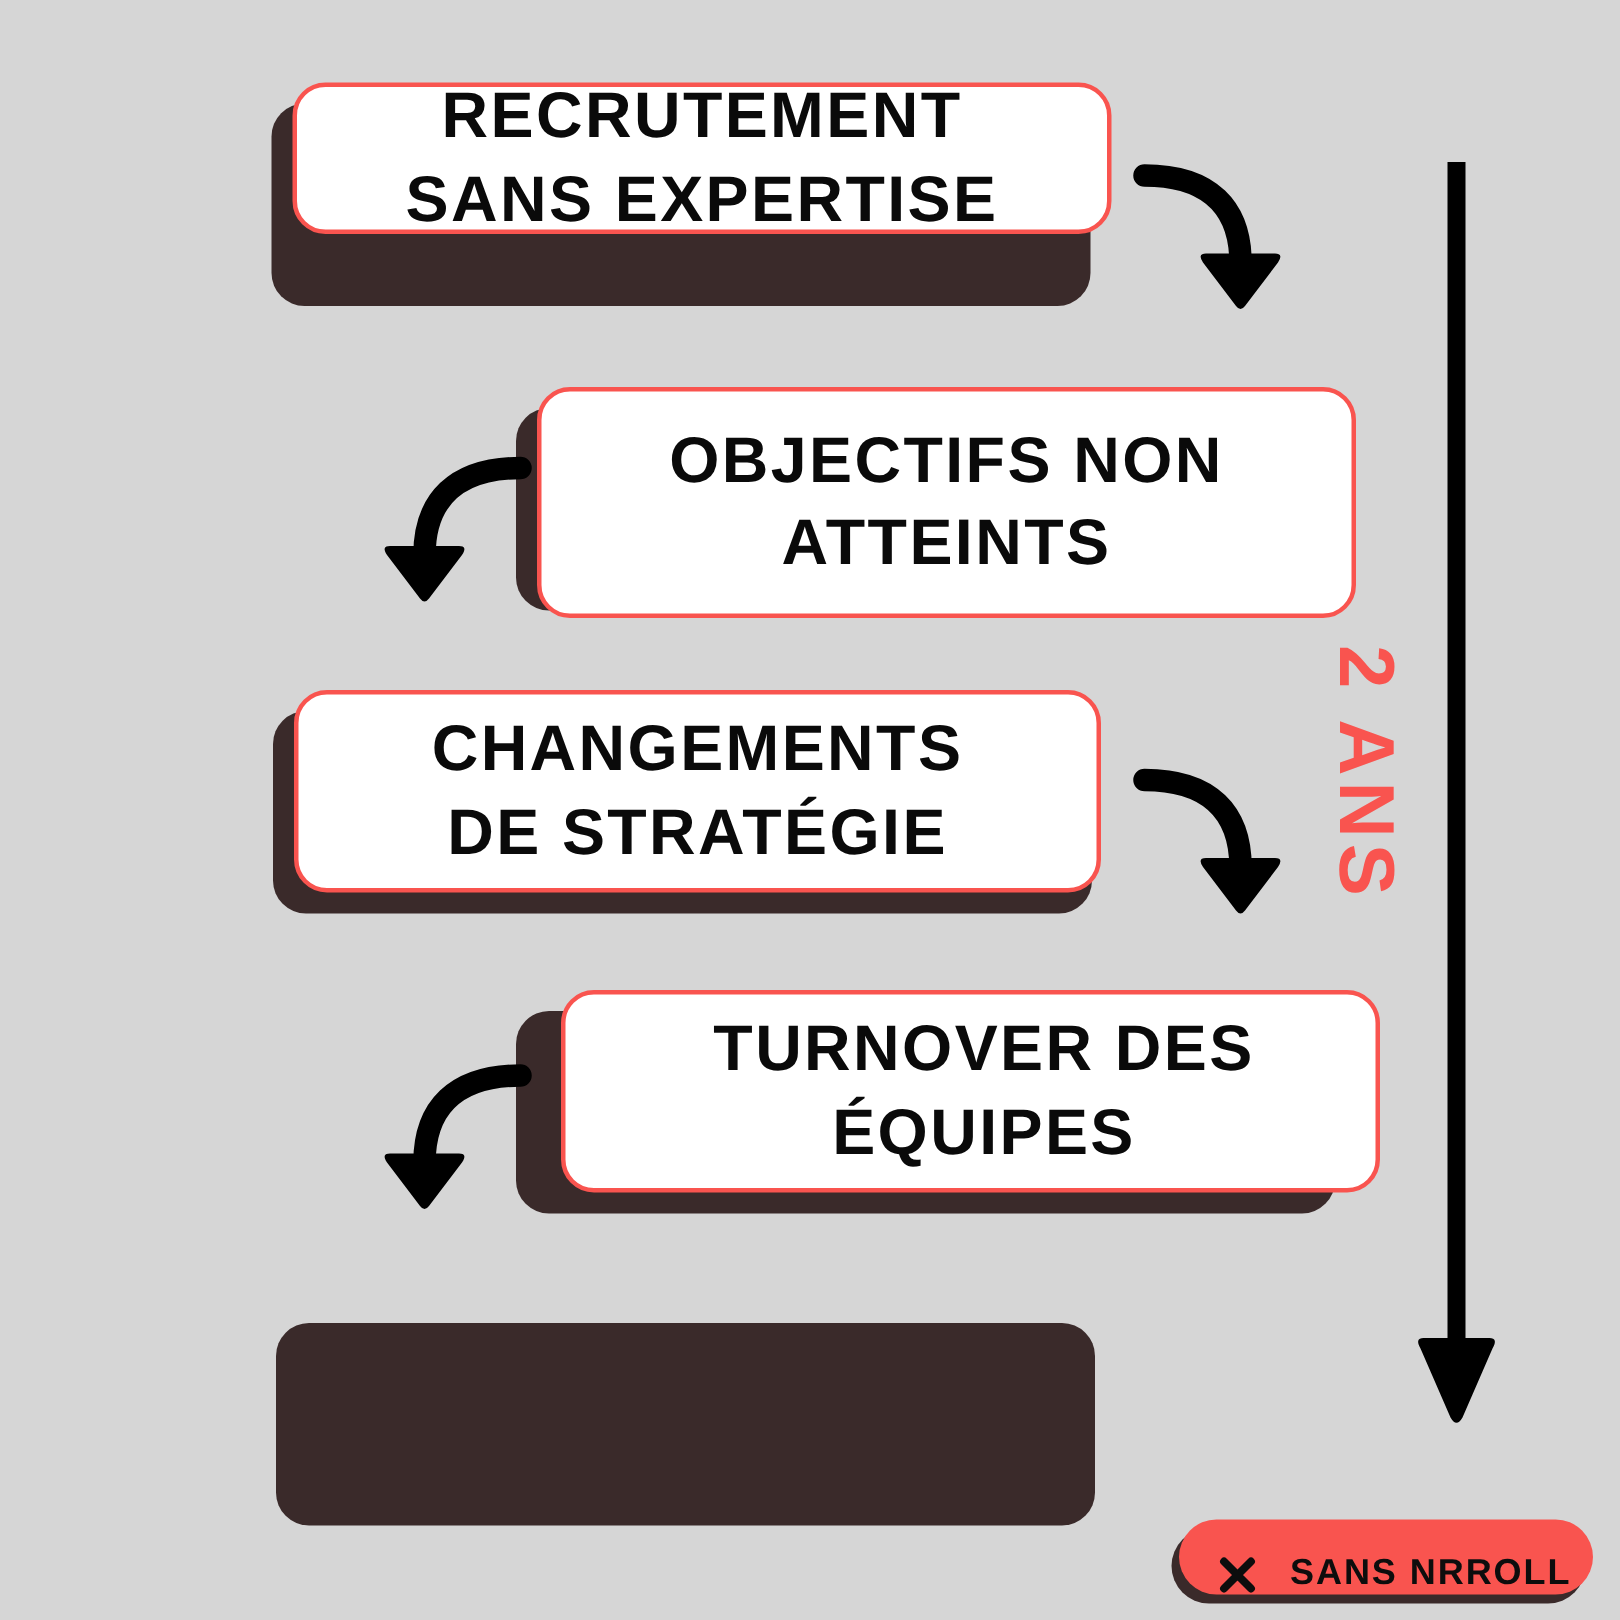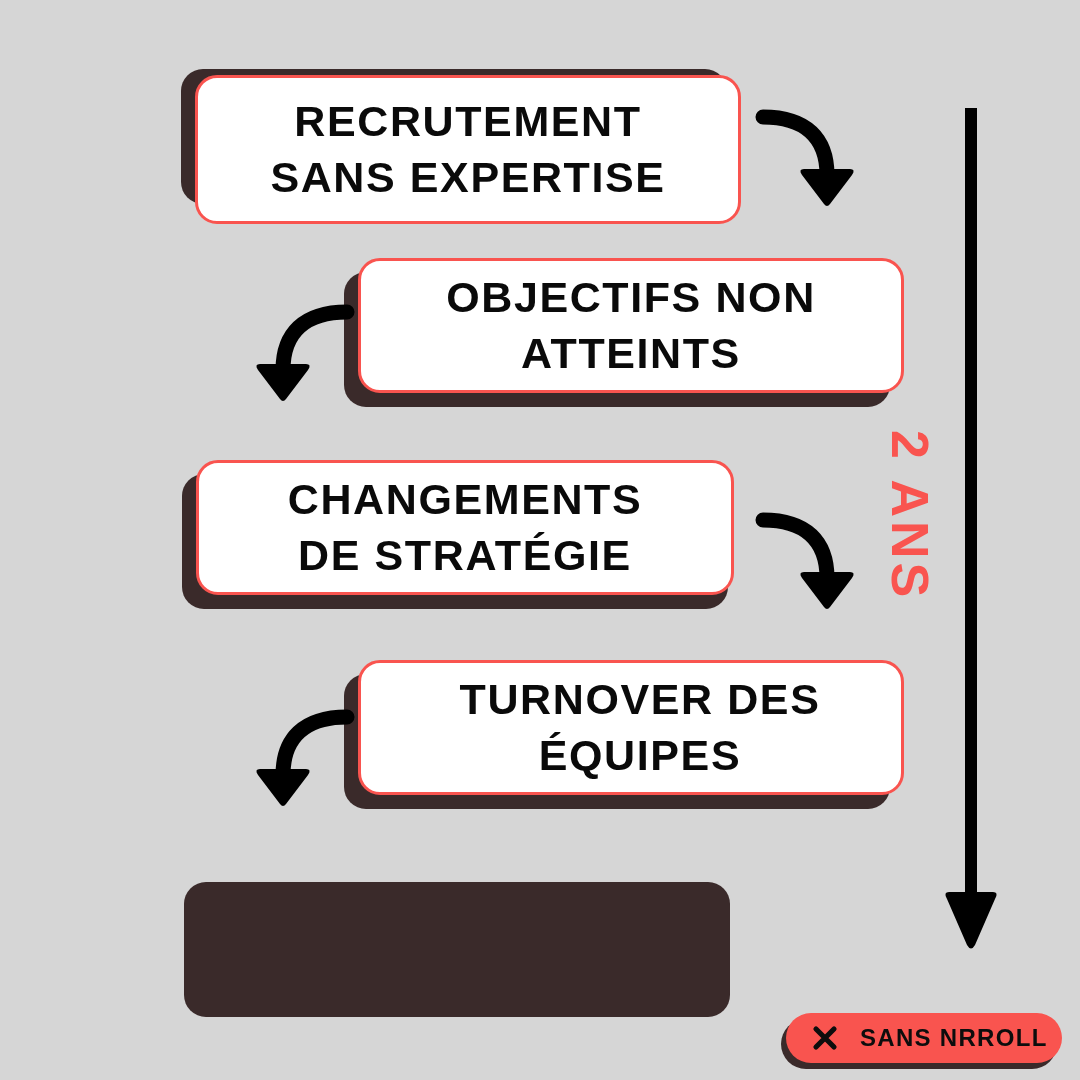--- a/index.html
+++ b/index.html
@@ -45,27 +45,27 @@
     font-size: 43px;
     line-height: 1.28;
     letter-spacing: 1.6px;
     color: #0a0a0a;
     padding: 0 18px;
     white-space: pre-line;
     font-family: "Liberation Sans", sans-serif;
   }
 
   
-  .c1 { left:195px;  top:55px;  width:546px; height:149px;margin-top:20px; }
+  .c1 { left:195px;  top:55px;  width:546px; height:101px; }
   .s1 { left:181px;  top:69px;  width:546px; height:135px; }
-  .c2 { left:358px;  top:258px; width:546px; height:135px; }
+  .c2 { left:358px;  top:258px; width:546px; height:154px; }
   .s2 { left:344px;  top:272px; width:546px; height:135px; }
   .c3 { left:196px;  top:460px; width:538px; height:135px; }
   .s3 { left:182px;  top:474px; width:546px; height:135px; }
-  .c4 { left:358px;  top:660px; width:546px; height:135px;padding-left:18px; }
+  .c4 { left:374px;  top:660px; width:546px; height:135px;padding-left:18px; }
   .s4 { left:344px;  top:674px; width:546px; height:135px; }
   .c5 { left:198px;  top:868px; width:546px; height:135px; }
   .s5 { left:184px;  top:882px; width:546px; height:135px; }
 
   
   .connector {
     position: absolute;
     z-index: 4;
   }
   .conn-r1 { left:755px; top:105px;  width:110px; height:105px; }
@@ -119,21 +119,21 @@
   }
   .badge {
     position: absolute;
     left: 786px;
     top: 1013px;
     width: 276px;
     height: 50px;
     background: #f9544f;
     border-radius: 30px;
     display: flex;
-    align-items: center;
+    align-items: flex-end;
     z-index: 3;
     box-sizing: border-box;
     padding-left: 26px;
   }
   .badge-x {
     width: 26px;
     height: 26px;
     flex: none;
     margin-right: 22px;
   }

